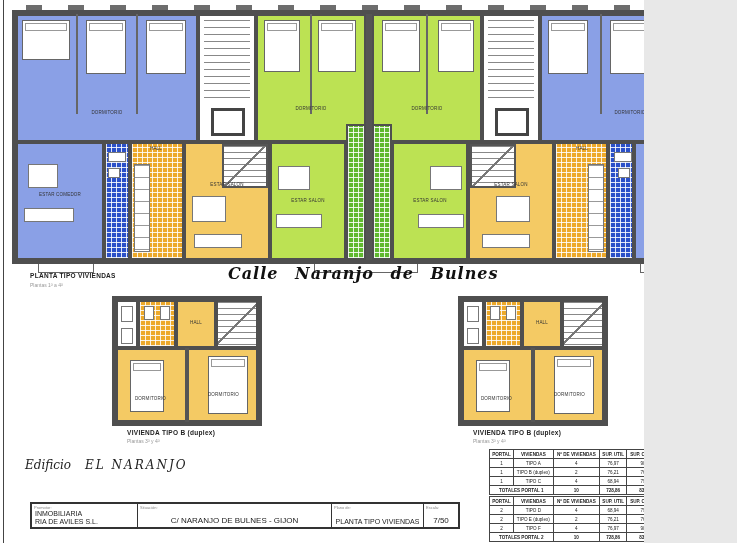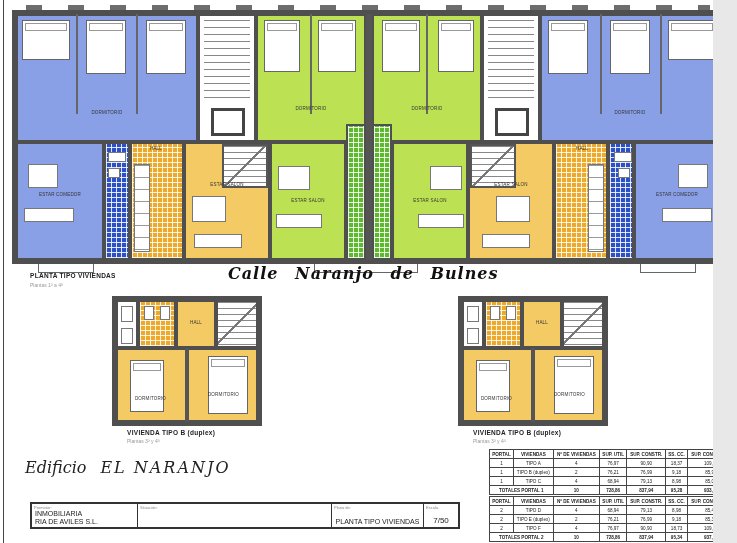--- a/index.html
+++ b/index.html
@@ -1,16 +1,16 @@
 <!DOCTYPE html>
 <html><head>
 <meta charset="utf-8">
 <style>
   html,body{margin:0;padding:0;background:#e8e8e8;}
-  .sheet{position:relative;width:713px;height:543px;background:#ffffff;overflow:hidden;
+  .sheet{position:relative;width:644px;height:543px;background:#ffffff;overflow:hidden;
          font-family:"Liberation Sans",sans-serif;color:#222;}
   .frame-left{position:absolute;left:3px;top:0;width:1px;height:543px;background:#444;}
 
   
   .abs{position:absolute;box-sizing:border-box;}
   .block{position:absolute;box-sizing:border-box;border:2px solid #4f4f4f;}
   .solid-blue{background:#8AA0E6;}
   .solid-green{background:#BCE253;}
   .solid-yellow{background:#F4CA64;}
   .checker-blue,.checker-orange,.checker-green{
@@ -35,21 +35,21 @@
             background-image:repeating-linear-gradient(180deg,#888 0 1px,transparent 1px 6px);}
   .diag{background-image:linear-gradient(135deg,transparent 48%,#777 48%,#777 52%,transparent 52%),
         repeating-linear-gradient(180deg,#888 0 1px,transparent 1px 6px);}
 
   
   .plan-label{position:absolute;font-size:6.5px;font-weight:bold;color:#222;letter-spacing:.3px;}
   .plan-sublabel{position:absolute;font-size:5px;color:#999;}
   .street-title{position:absolute;font-family:"DejaVu Serif","Liberation Serif",serif;
                 font-style:italic;font-weight:bold;font-size:16px;letter-spacing:1px;word-spacing:10px;color:#111;}
   .building-label{position:absolute;font-family:"DejaVu Serif","Liberation Serif",serif;
-                  font-style:italic;font-size:16px;color:#222;}
+                  font-style:italic;font-size:12px;color:#222;}
   .building-label .bname{letter-spacing:2px;margin-left:14px;}
 
   
   .titleblock{position:absolute;left:30px;top:502px;width:430px;height:27px;display:flex;
               border:2px solid #333;box-sizing:border-box;background:#fff;}
   .tb-cell{position:relative;border-right:1.5px solid #333;box-sizing:border-box;display:flex;
            flex-direction:column;justify-content:flex-end;padding:1px 3px 2px 3px;}
   .tb-cell:last-child{border-right:none;}
   .tb-tag{position:absolute;top:1px;left:2px;font-size:4px;color:#888;}
   .tb-main{font-size:8px;color:#222;white-space:nowrap;}
@@ -218,20 +218,21 @@
   </div>
 
   <div class="titleblock">
     <div class="tb-cell" style="width:106px;">
       <span class="tb-tag">Promotor:</span>
       <span class="tb-main small">INMOBILIARIA</span>
       <span class="tb-main small">RIA DE AVILES S.L.</span>
     </div>
     <div class="tb-cell tb-center" style="width:194px;">
       <span class="tb-tag">Situación:</span>
+      <span class="tb-main">C/ NARANJO DE BULNES - GIJON</span>
     </div>
     <div class="tb-cell tb-center" style="width:92px;">
       <span class="tb-tag">Plano de:</span>
       <span class="tb-main" style="font-size:7px;">PLANTA TIPO VIVIENDAS</span>
     </div>
     <div class="tb-cell tb-center" style="width:34px;">
       <span class="tb-tag">Escala:</span>
       <span class="tb-main">7/50</span>
     </div>
   </div>

